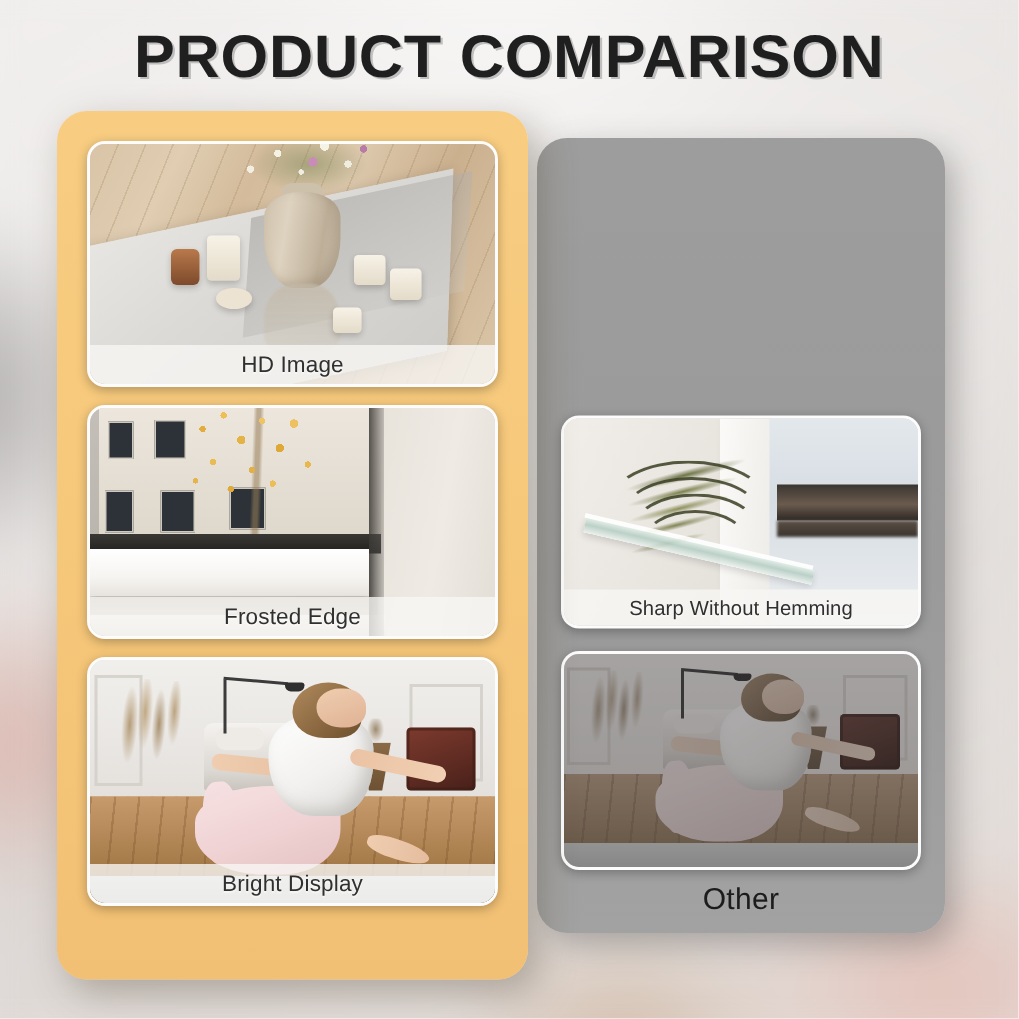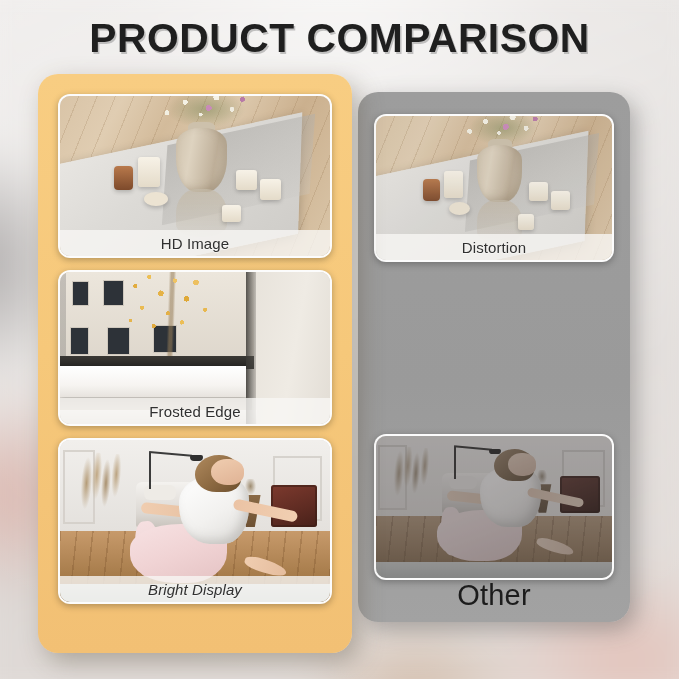--- a/index.html
+++ b/index.html
@@ -115,21 +115,21 @@
   
   .panel-label {
     position: absolute;
     left: 0; right: 0;
     text-align: center;
     color: #1c1c1c;
     font-size: 31px;
     letter-spacing: .2px;
   }
   .label-our   { bottom: 12px; }
-  .label-other { bottom: 10px; font-size: 29px; }
+  .label-other { bottom: 10px; font-size: 20px; }
 
   
 
   
   .ph-mirror { position:absolute; inset:0; background:
       linear-gradient(118deg, #d9c4a7 0%, #e0cdb2 18%, #d3bb9b 34%, #dcc8ac 52%, #cbb08e 70%, #dac6a9 100%);
   }
   .ph-mirror .planks { position:absolute; inset:0; background:
       repeating-linear-gradient(112deg, rgba(150,118,80,.22) 0 1px, rgba(0,0,0,0) 1px 17px);
   }
@@ -354,41 +354,40 @@
 
 <div id="stage">
 
   <div class="bg-layer"></div>
   <div class="bg-vignette"></div>
 
   <div class="title">PRODUCT COMPARISON</div>
 
   <div class="panel panel-right">
 
-    <div class="card" style="left:16px; top:22px; width:240px; height:148px;">
-      <div class="photo soften">
-        <div class="ph-mirror">
-          <div class="planks"></div>
-          <div class="glass"></div>
-          <div class="glass-sh"></div>
-          <div class="stemfan"></div>
-          <div class="vase-neck"></div>
-          <div class="vase"></div>
-          <div class="vase-ref"></div>
-          <div class="cand amber" style="left:20%; top:44%; width:7%;  height:15%;"></div>
-          <div class="cand" style="left:29%; top:38%; width:8%;  height:19%;"></div>
-          <div class="cand" style="left:65%; top:46%; width:8%;  height:13%;"></div>
-          <div class="cand" style="left:74%; top:52%; width:8%;  height:13%;"></div>
-          <div class="cand" style="left:60%; top:68%; width:7%;  height:11%;"></div>
-          <div class="cand" style="left:31%; top:60%; width:9%;  height:9%; border-radius:50%; background:#ece3d2;"></div>
+
+    <div class="card" style="left:16px; top:185px; width:240px; height:142px;">
+      <div class="photo">
+        <div class="ph-sharp">
+          <div class="wallL"></div>
+          <div class="panelW"></div>
+          <div class="panelB"></div>
+          <div class="darkbar"></div>
+          <div class="darkbar2"></div>
+          <div class="leaf"></div>
+          <div class="leafarc" style="left:13%; top:20%; width:44%; height:40%;"></div>
+          <div class="leafarc" style="left:16%; top:28%; width:40%; height:38%;"></div>
+          <div class="leafarc" style="left:19%; top:36%; width:36%; height:36%;"></div>
+          <div class="leafarc" style="left:22%; top:44%; width:30%; height:32%;"></div>
+          <div class="glassedge"></div>
+          <div class="glasstop"></div>
         </div>
       </div>
-      <div class="cap">Distortion</div>
+      <div class="cap sm">Sharp Without Hemming</div>
     </div>
-
 
     <div class="card" style="left:16px; top:342px; width:240px; height:146px;">
       <div class="photo">
         <div class="ph-yoga desat">
           <div class="wallY"></div>
           <div class="moldL"></div>
           <div class="moldR"></div>
           <div class="floorY"></div>
           <div class="pampas"></div>
           <div class="bed"></div>
@@ -455,21 +454,21 @@
           <div class="cand" style="left:29%; top:38%; width:8%;  height:19%;"></div>
           <div class="cand" style="left:65%; top:46%; width:8%;  height:13%;"></div>
           <div class="cand" style="left:74%; top:52%; width:8%;  height:13%;"></div>
           <div class="cand" style="left:60%; top:68%; width:7%;  height:11%;"></div>
           <div class="cand" style="left:31%; top:60%; width:9%;  height:9%; border-radius:50%; background:#ece3d2;"></div>
         </div>
       </div>
       <div class="cap">HD Image</div>
     </div>
 
-    <div class="card" style="left:20px; top:364px; width:274px; height:166px;font-style:italic;">
+    <div class="card" style="left:20px; top:364px; width:274px; height:166px;">
       <div class="photo">
         <div class="ph-yoga">
           <div class="wallY"></div>
           <div class="moldL"></div>
           <div class="moldR"></div>
           <div class="floorY"></div>
           <div class="pampas"></div>
           <div class="bed"></div>
           <div class="pillow"></div>
           <div class="lampArm"></div>

